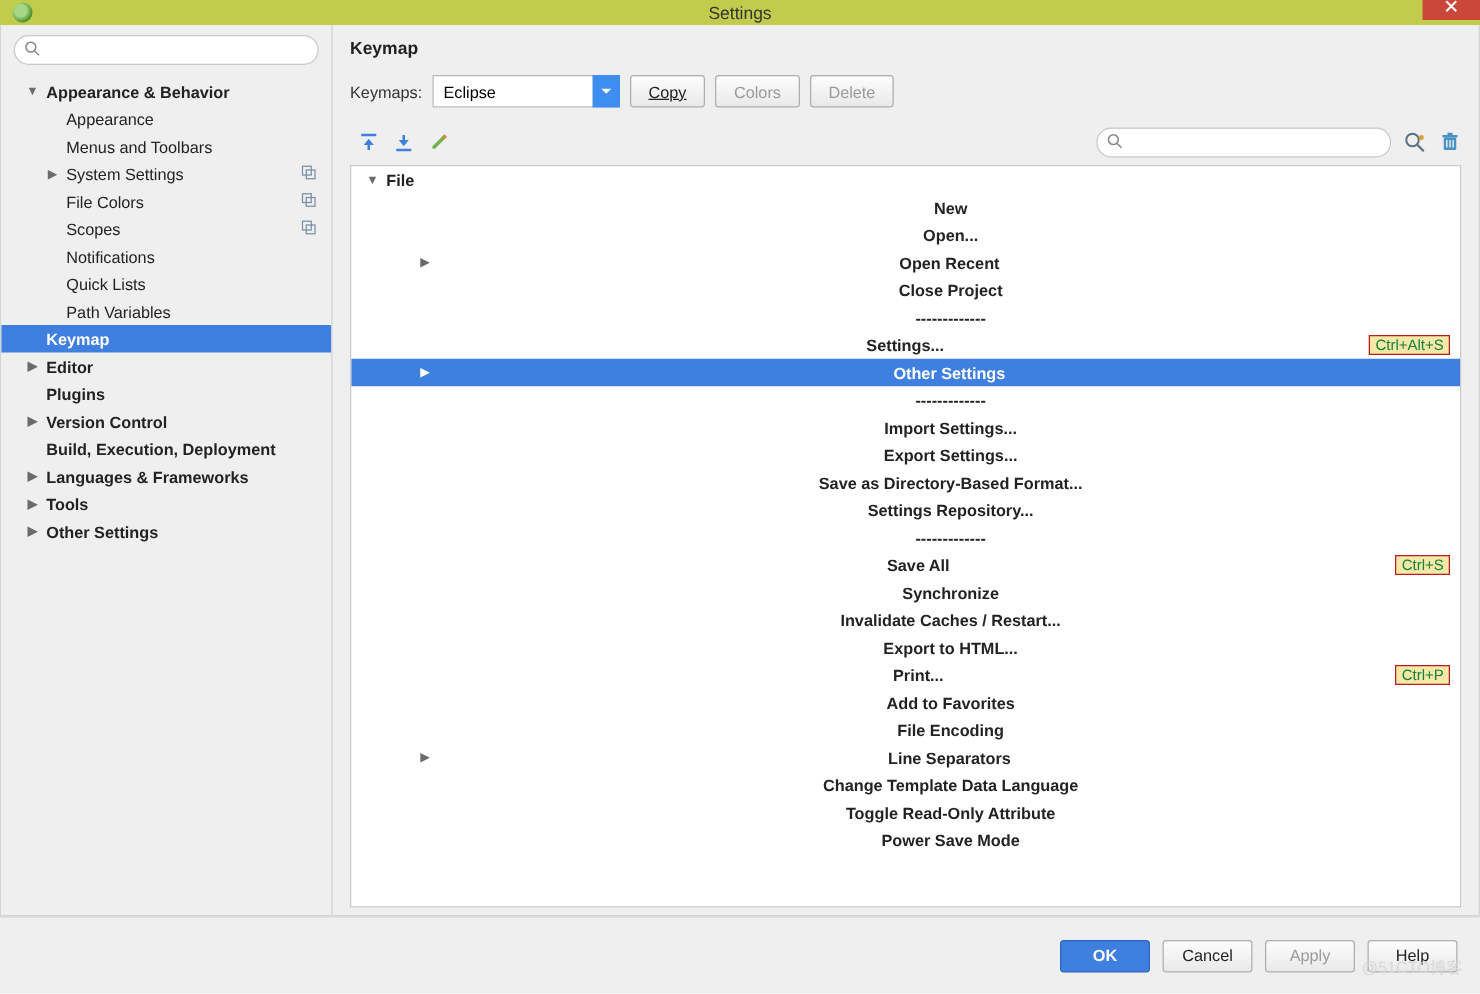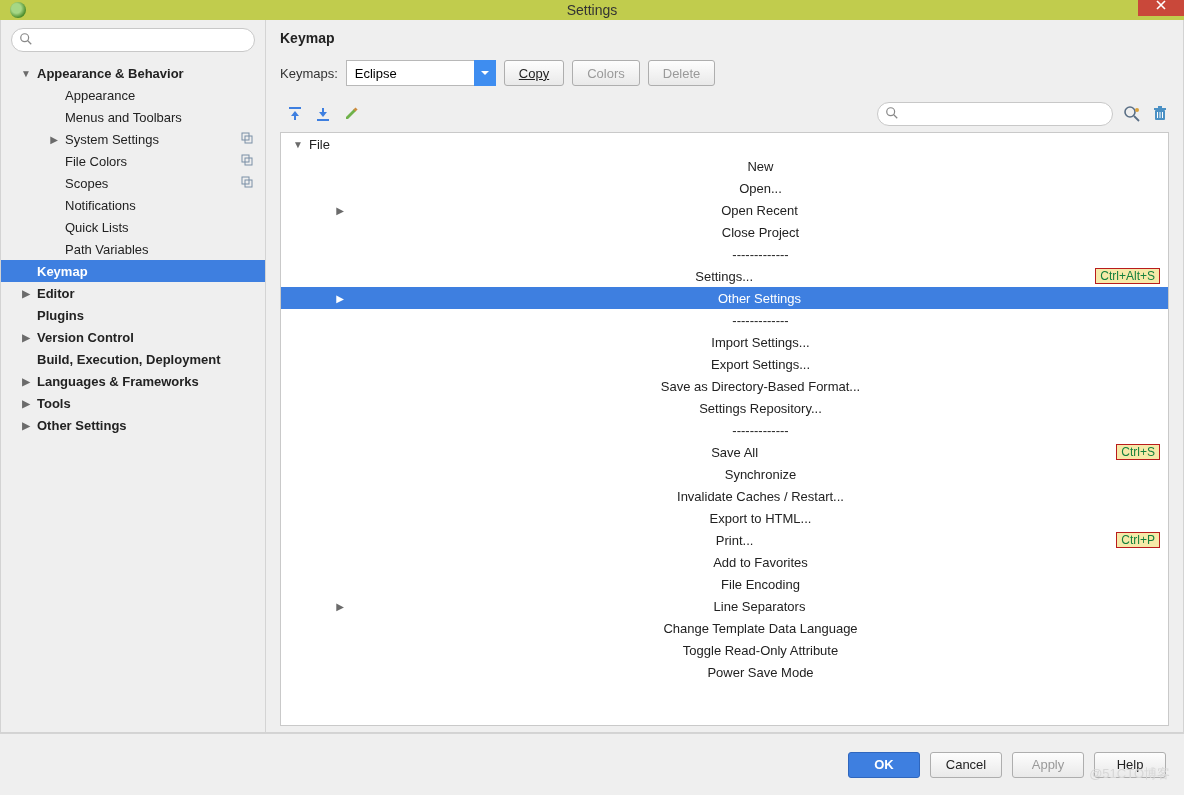--- a/index.html
+++ b/index.html
@@ -20,21 +20,21 @@
 
 .sidebar { width: 265px; background: #efefef; border-right: 1px solid #d4d4d4; display: flex; flex-direction: column; padding-top: 8px; }
 .sidebar-search { margin: 0 10px 10px 10px; position: relative; }
 .sidebar-search input { width: 100%; height: 24px; border: 1px solid #c8c8c8; border-radius: 12px; padding: 0 10px 0 26px; background: #fff; outline: none; }
 .sidebar-search .mag { position: absolute; left: 8px; top: 4px; color: #888; }
 
 .tree { overflow-y: auto; flex: 1; user-select: none; }
 .tree-row { display: flex; align-items: center; height: 22px; padding-left: 6px; cursor: default; position: relative; color: #222; }
 .tree-row .tw { width: 14px; display: inline-flex; justify-content: center; color: #6b6b6b; font-size: 10px; }
 .tree-row.level-1 { padding-left: 18px; }
-.tree-row.level-2 { padding-left: 46px; align-items: center; }
+.tree-row.level-2 { padding-left: 34px; align-items: center; }
 .tree-row.bold { font-weight: 700; }
 .tree-row.selected { background: #3e7fe0; color: #fff; }
 .tree-row .label { padding-left: 4px; }
 .tree-row .row-icon { position: absolute; right: 12px; top: 4px; color: #7a8fa6; font-size: 12px; }
 
 
 .main { flex: 1; display: flex; flex-direction: column; padding: 10px 14px 6px 14px; }
 .main h2 { font-size: 14px; font-weight: 700; margin-bottom: 14px; color: #222; }
 
 .keymap-row { display: flex; align-items: center; gap: 8px; margin-bottom: 10px; }
@@ -55,21 +55,21 @@
 .right-search .mag { position: absolute; left: 8px; top: 4px; color: #888; }
 
 .action-tree-wrap { flex: 1; border: 1px solid #c9c9c9; background: #fff; position: relative; overflow: hidden; }
 .action-tree { position: absolute; inset: 0; overflow-y: auto; }
 .action-row { display: flex; align-items: center; height: 22px; color: #222; }
 .action-row .atw { width: 14px; display: inline-flex; justify-content: center; color: #6b6b6b; font-size: 10px; }
 .action-row.d0 { padding-left: 26px; }
 .action-row.d1 { padding-left: 68px; text-align: center; }
 .action-row.d0 .atw { margin-left: -16px; }
 .action-row.d1 .atw { margin-left: -16px; }
-.action-row .albl { flex: 1; padding-left: 4px; }
+.action-row .albl { flex: 1; padding-left: 4px; font-weight: bold; }
 .action-row.selected { background: #3e7fe0; color: #fff; }
 .action-row.selected .atw { color: #fff; }
 .shortcut { margin-right: 8px; background: #f6e9a8; border: 1px solid #b91c1c; padding: 0 4px; font-size: 12px; color: #15803d; }
 
 
 .bottom { height: 62px; border-top: 1px solid #d4d4d4; background: #efefef; display: flex; align-items: center; padding: 0 18px; }
 .watermark { color: #e2392b; font-family: "SimSun","NSimSun",monospace; font-size: 14px; margin-left: 96px; }
 .bottom .spacer { flex: 1; }
 .bottom .btn { min-width: 72px; margin-left: 10px; }
 .btn.primary { background: #3e7fe0; border-color: #2f66bd; color: #fff; font-weight: 600; }

